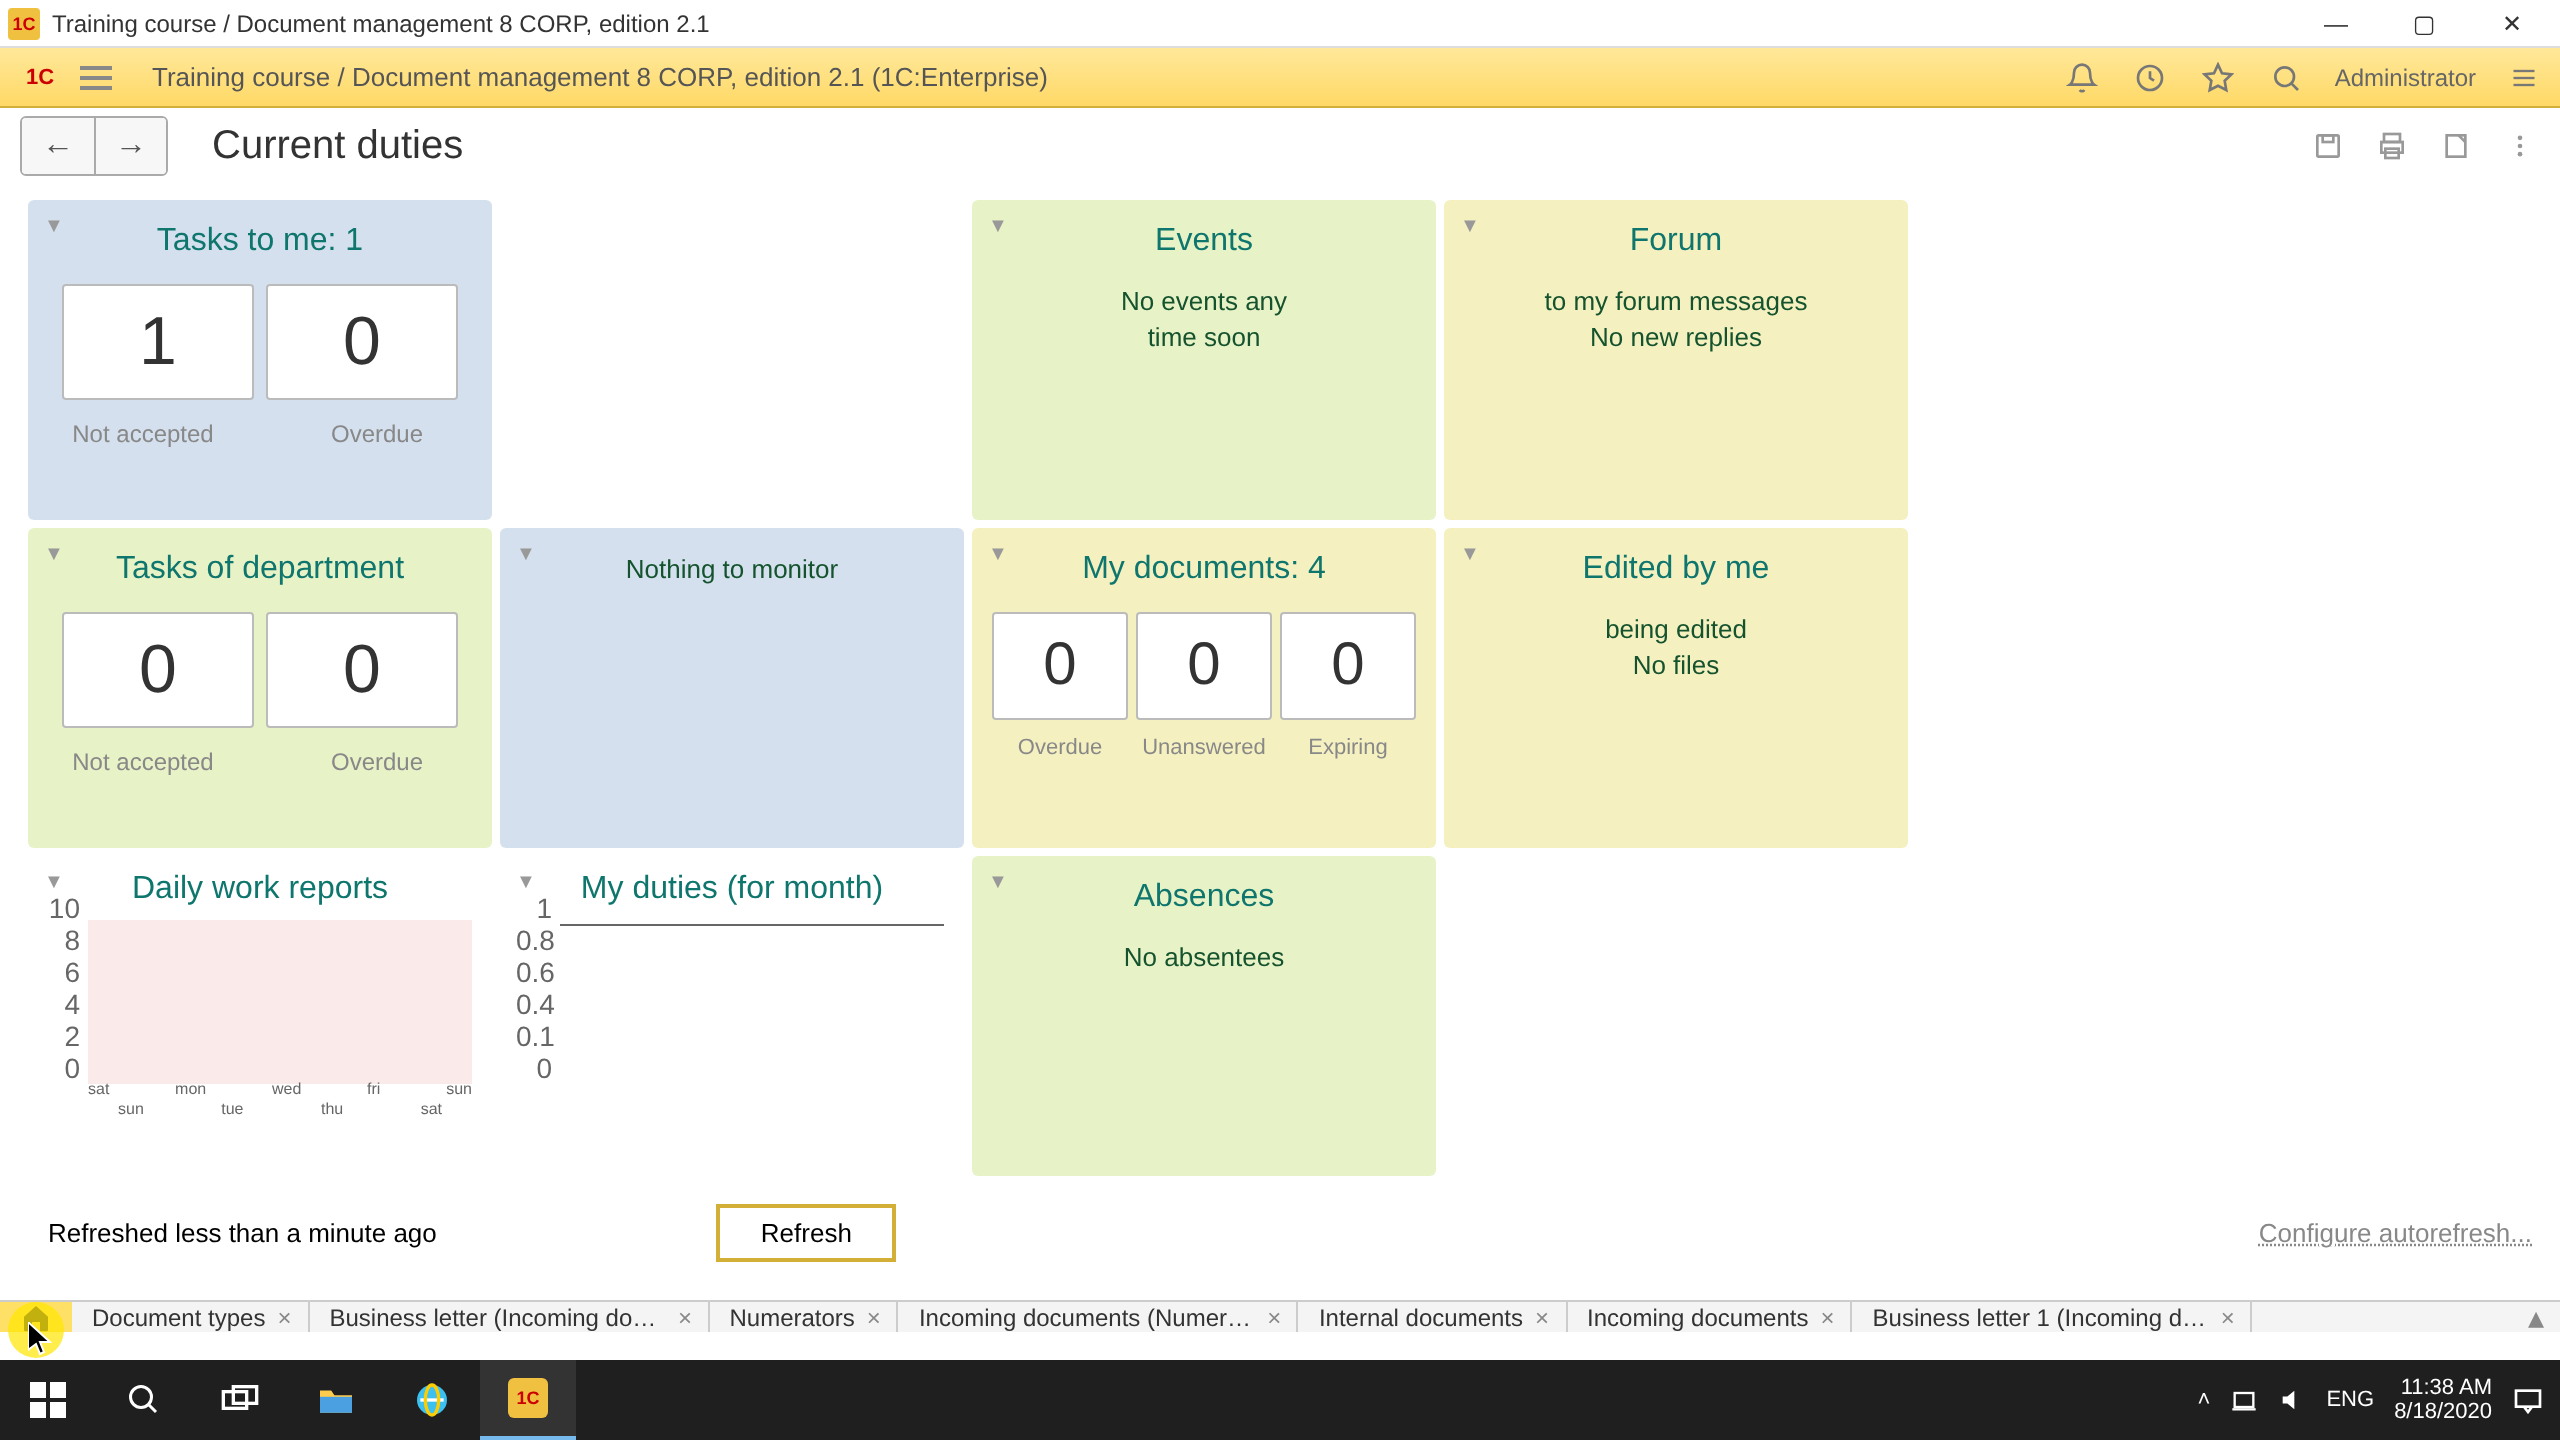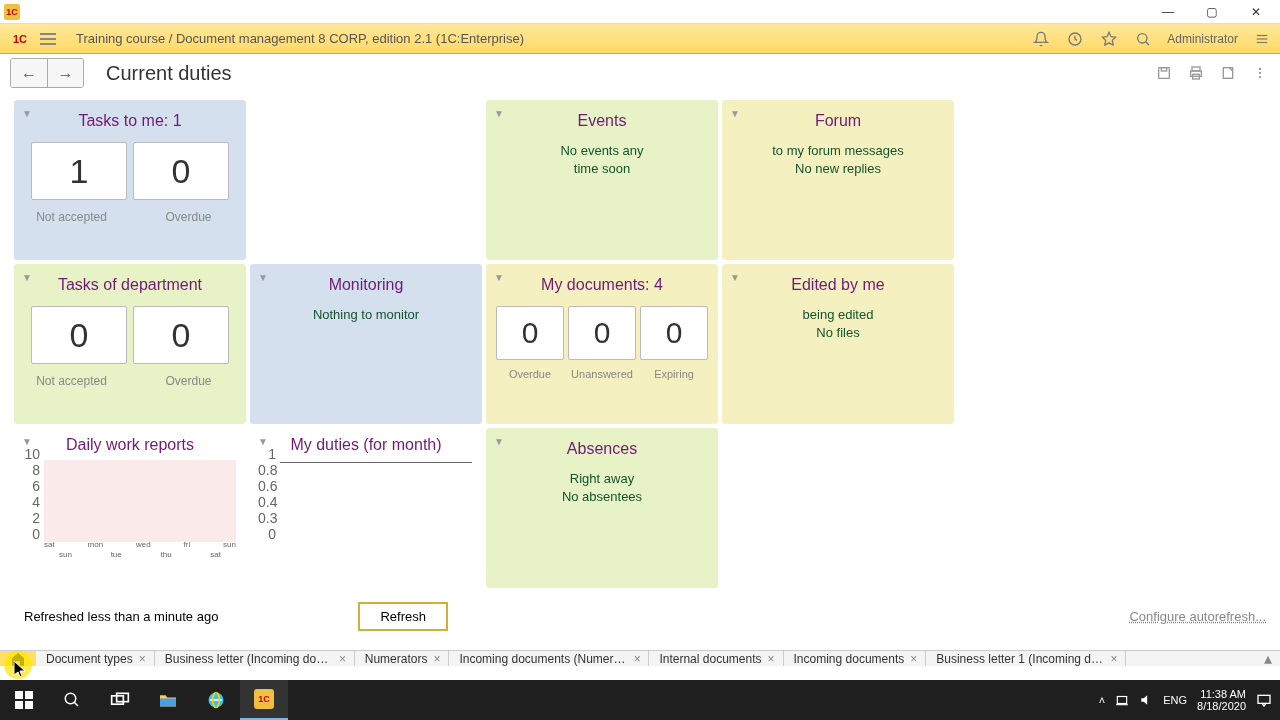--- a/index.html
+++ b/index.html
@@ -29,21 +29,21 @@
 .navrow-right { margin-left: auto; display: flex; gap: 12px; color: #888; }
 .smicon { width: 20px; height: 20px; cursor: pointer; display: flex; align-items: center; justify-content: center; }
 
 
 .grid { padding: 8px 14px 0 14px; display: grid; grid-template-columns: repeat(4, 232px); gap: 4px; }
 .widget { border-radius: 3px; padding: 12px 10px 10px 10px; position: relative; min-height: 160px; }
 .widget-blue { background: #d4e0ee; }
 .widget-green { background: #e8f2c7; }
 .widget-yellow { background: #f5f0c0; }
 .widget-toggle { position: absolute; left: 8px; top: 8px; color: #999; font-size: 10px; cursor: pointer; }
-.widget-title { text-align: center; font-size: 16px; color: #701a75; margin-bottom: 12px; font-weight: normal; }
+.widget-title { text-align: center; font-size: 16px; color: #0f766e; margin-bottom: 12px; font-weight: normal; }
 .widget-msg { text-align: center; color: #14532d; font-size: 13px; line-height: 1.4; }
 
 .statboxes { display: flex; gap: 6px; justify-content: center; }
 .statbox { background: #fff; border: 1px solid #bbb; border-radius: 2px; width: 96px; height: 58px; display: flex; align-items: center; justify-content: center; font-size: 34px; color: #333; }
 .statlabels { display: flex; gap: 22px; justify-content: center; margin-top: 10px; }
 .statlabel { width: 96px; text-align: center; font-size: 12px; color: #888; }
 
 .statboxes3 { display: flex; gap: 4px; justify-content: center; }
 .statbox3 { background: #fff; border: 1px solid #bbb; border-radius: 2px; width: 68px; height: 54px; display: flex; align-items: center; justify-content: center; font-size: 30px; color: #333; }
 .statlabels3 { display: flex; gap: 4px; justify-content: center; margin-top: 8px; }
@@ -81,20 +81,21 @@
 .tb-right { margin-left: auto; display: flex; align-items: center; gap: 10px; padding-right: 8px; color: #fff; font-size: 11px; }
 .tb-clock { text-align: right; line-height: 1.1; }
 
 svg { display: block; }
 </style>
 </head>
 <body>
 
 <div class="titlebar">
   <div class="titlebar-icon">1C</div>
+  <span>Training course / Document management 8 CORP, edition 2.1</span>
   <div class="titlebar-controls">
     <div class="titlebar-btn">—</div>
     <div class="titlebar-btn">▢</div>
     <div class="titlebar-btn">✕</div>
   </div>
 </div>
 
 <div class="appheader">
   <div class="app-logo">1C</div>
   <div class="burger">
@@ -217,21 +218,20 @@
       <div class="statbox">0</div>
     </div>
     <div class="statlabels">
       <div class="statlabel">Not accepted</div>
       <div class="statlabel">Overdue</div>
     </div>
   </div>
 
   <div class="widget widget-blue">
     <div class="widget-toggle">▼</div>
-    <div class="widget-title">Monitoring</div>
     <div class="widget-msg">Nothing to monitor</div>
   </div>
 
   <div class="widget widget-yellow">
     <div class="widget-toggle">▼</div>
     <div class="widget-title">My documents: 4</div>
     <div class="statboxes3">
       <div class="statbox3">0</div>
       <div class="statbox3">0</div>
       <div class="statbox3">0</div>
@@ -283,34 +283,33 @@
 
   <div class="widget chart-widget" style="background:#fff">
     <div class="widget-toggle">▼</div>
     <div class="widget-title">My duties (for month)</div>
     <div class="chart-area">
       <div class="chart-yaxis">
         <span>1</span>
         <span>0.8</span>
         <span>0.6</span>
         <span>0.4</span>
-        <span>0.3</span>
+        <span>0.1</span>
         <span>0</span>
       </div>
       <div class="chart-plot">
           <div class="chart-line"></div>
         </div>
     </div>
   </div>
 
   <div class="widget widget-green">
     <div class="widget-toggle">▼</div>
     <div class="widget-title">Absences</div>
     <div class="widget-msg">
-      <div>Right away</div>
       <div>No absentees</div>
     </div>
   </div>
 
   <div></div>
 </div>
 
 <div class="footer">
   <span>Refreshed less than a minute ago</span>
   <button class="refresh-btn">Refresh</button>

